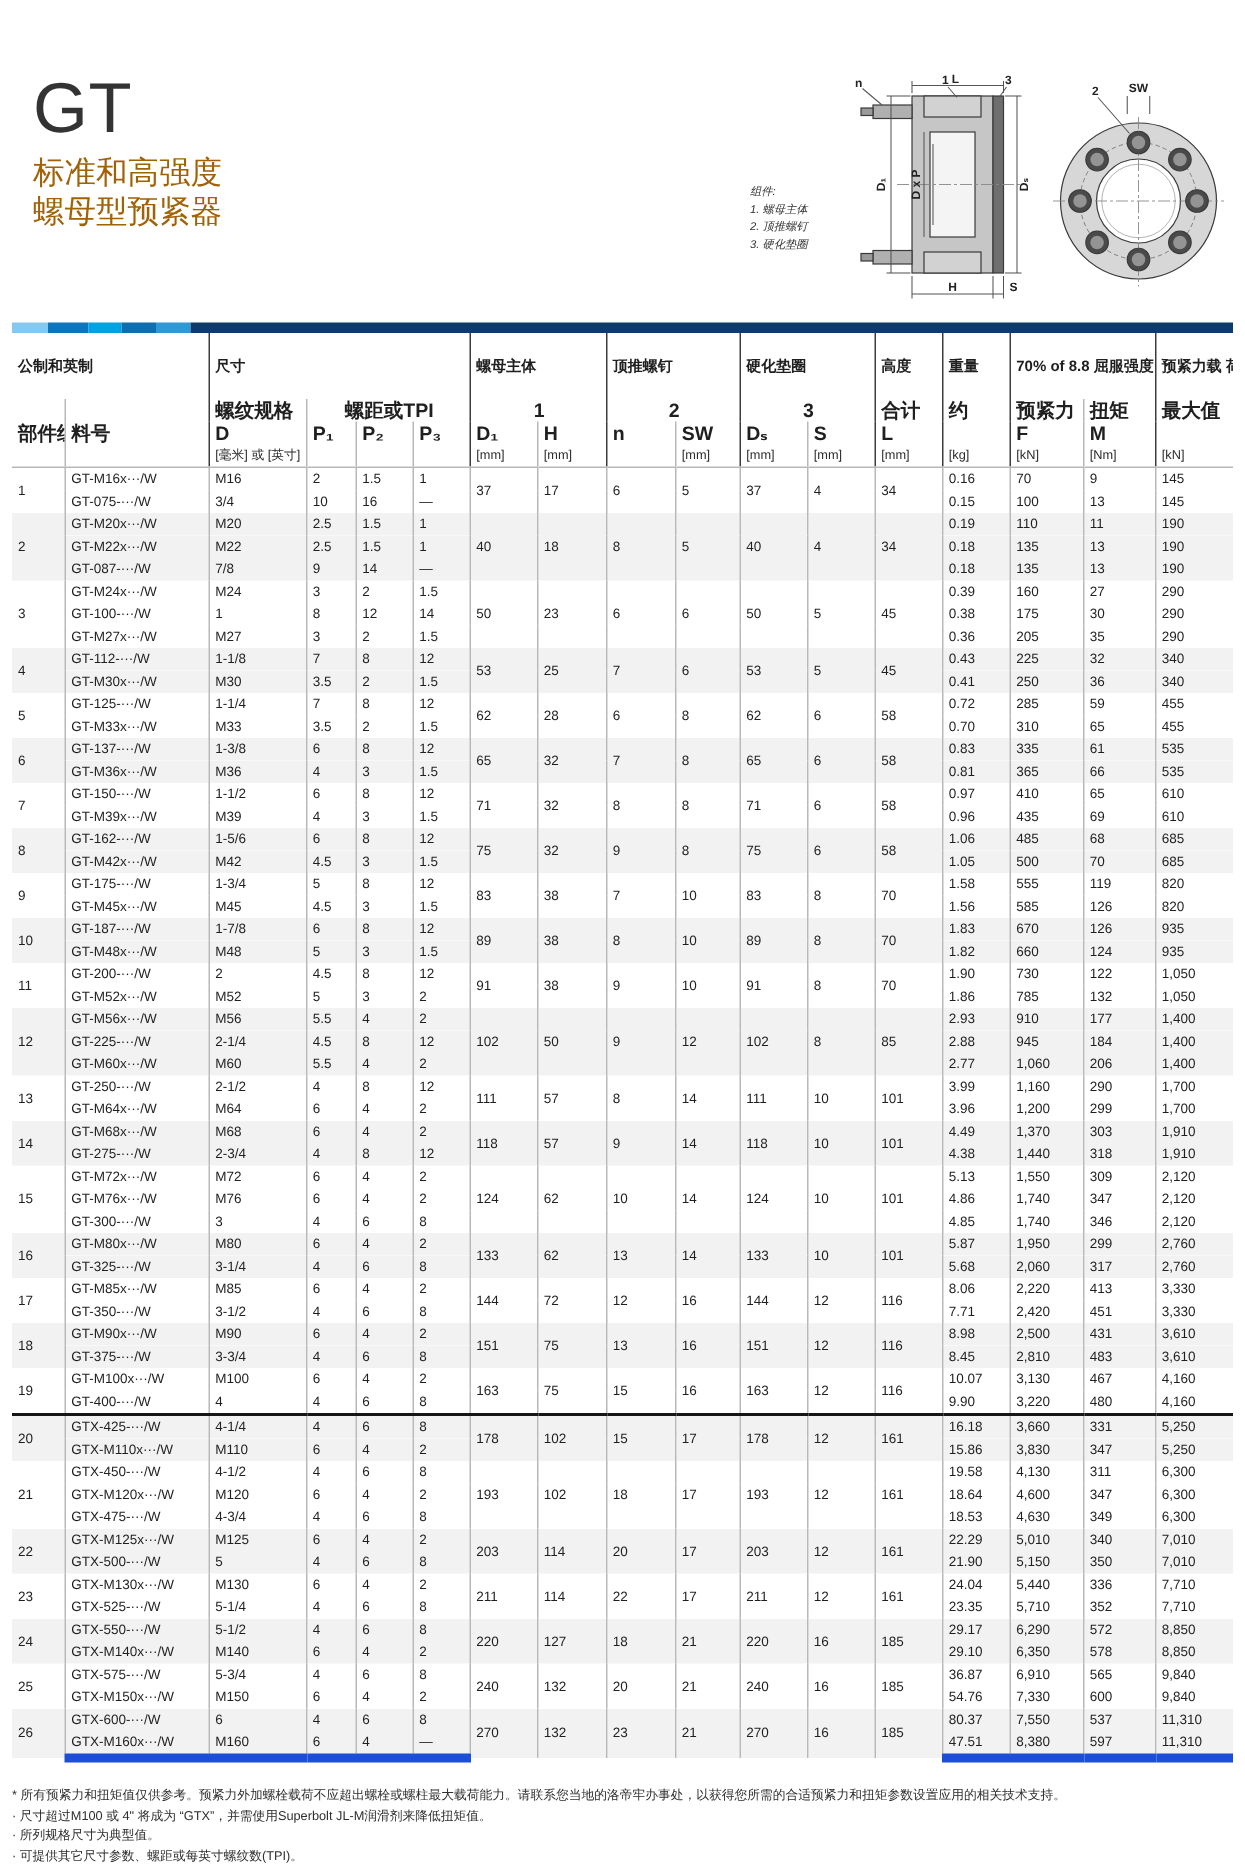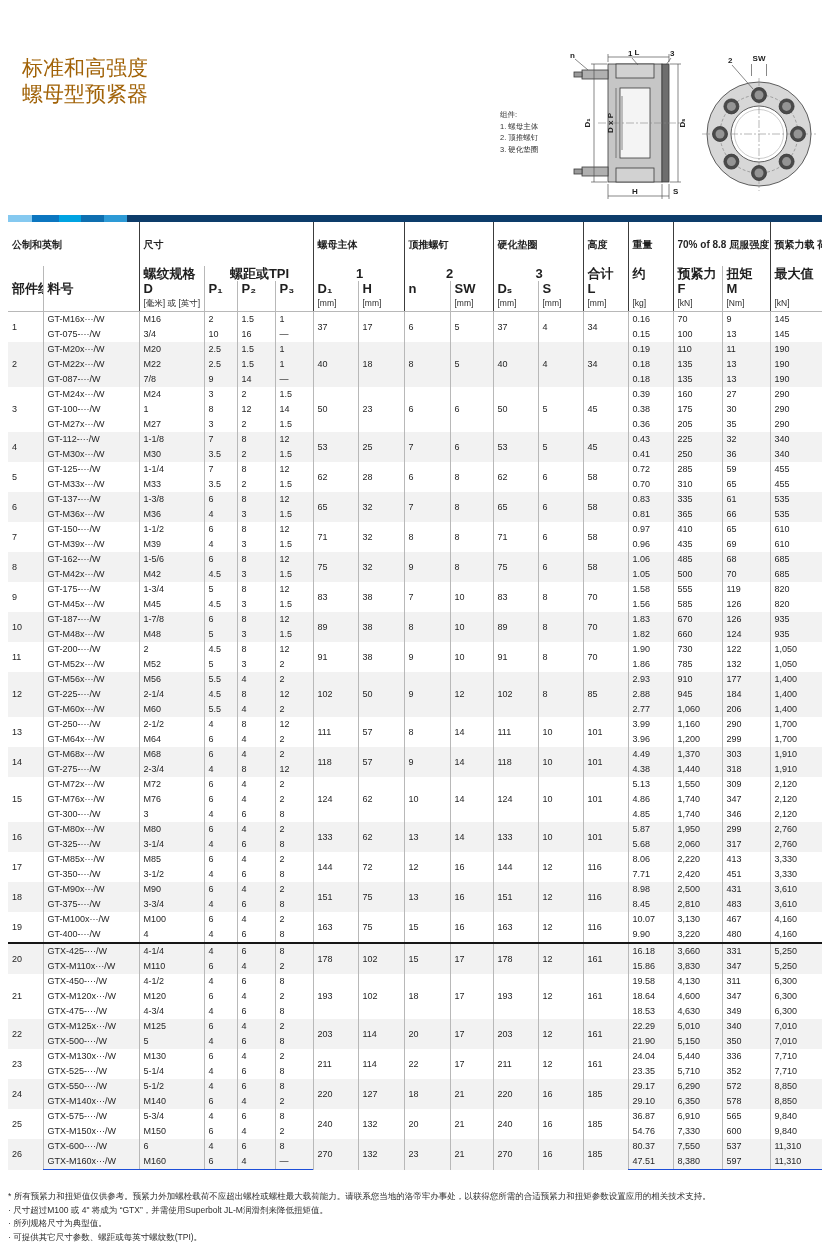--- a/index.html
+++ b/index.html
@@ -2,21 +2,21 @@
 <html><head>
 <meta charset="utf-8">
 <style>
   html,body{margin:0;padding:0;}
   body{width:830px;height:1249px;background:#fff;position:relative;
        font-family:"Liberation Sans","DejaVu Sans",sans-serif;color:#222;overflow:hidden;}
   .hdr{position:absolute;left:22px;top:48px;width:470px;}
   .hdr h1{margin:0;font-size:47px;line-height:48px;font-weight:300;color:#333;letter-spacing:.5px;}
   .sub{margin-top:7px;font-size:21px;line-height:26px;color:#a16207;}
   .desc{margin-top:10px;font-size:9.5px;line-height:14px;color:#444;}
-  .legend{position:absolute;left:500px;top:109px;font-size:7.5px;line-height:11.5px;color:#333;}
+  .legend{position:absolute;left:500px;top:122px;font-size:7.5px;line-height:11.5px;color:#333;font-style:italic;}
   #sectionView{position:absolute;left:560px;top:48px;}
   #faceView{position:absolute;left:700px;top:50px;}
   svg text{font-family:"Liberation Sans","DejaVu Sans",sans-serif;font-size:8px;font-weight:bold;fill:#222;}
   .dim{stroke:#555;stroke-width:.7;fill:none;}
   .shape{stroke:#3a3a3a;stroke-width:.8;}
   #brandbar{position:absolute;left:8px;top:215px;width:814px;height:7px;display:flex;}
   #brandbar div{height:7px;}
   #tablewrap{position:absolute;left:8px;top:222px;width:814px;}
   table.spec{border-collapse:collapse;table-layout:fixed;width:814px;font-size:9px;color:#1f1f1f;}
   table.spec td{padding:0 2px 0 4px;height:15px;line-height:11px;white-space:nowrap;overflow:hidden;vertical-align:middle;}
@@ -25,27 +25,28 @@
   .hrow4 td{font-size:8.5px;color:#2b2b2b;vertical-align:top;}
   .pre{white-space:pre-line;}
   .center{text-align:center;}
   .hmaj{border-left:1px solid #3c3c3c;}
   .hmin{border-left:1px solid #b8b8b8;}
   .b{border-left:1px solid #b8b8b8;}
   .mid{vertical-align:middle;}
   tr.stripe{background:#f2f2f2;}
   tr.thick td{border-top:2px solid #161616;}
   table.spec thead tr:last-child td{border-bottom:1px solid #b8b8b8;margin-top:24px;}
-  table.spec tbody tr:last-child td{border-bottom:1px solid #1d4ed8;}
+  table.spec tbody tr:last-child td{border-bottom:6px solid #1d4ed8;}
   .footnotes{position:absolute;left:8px;top:1190px;width:808px;font-size:8.5px;line-height:13.5px;color:#2e2e2e;}
 </style>
 </head>
 <body>
 
 <div class="hdr">
+  <h1>GT</h1>
   <div class="sub">
     <div>标准和高强度</div>
     <div>螺母型预紧器</div>
   </div>
 </div>
 
 <div class="legend">
   <div>组件:</div>
   <div>1. 螺母主体</div>
   <div>2. 顶推螺钉</div>

